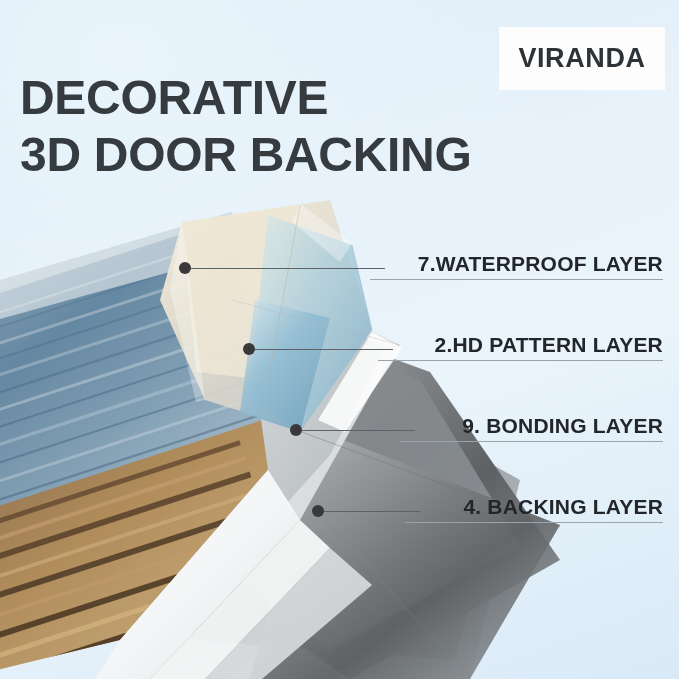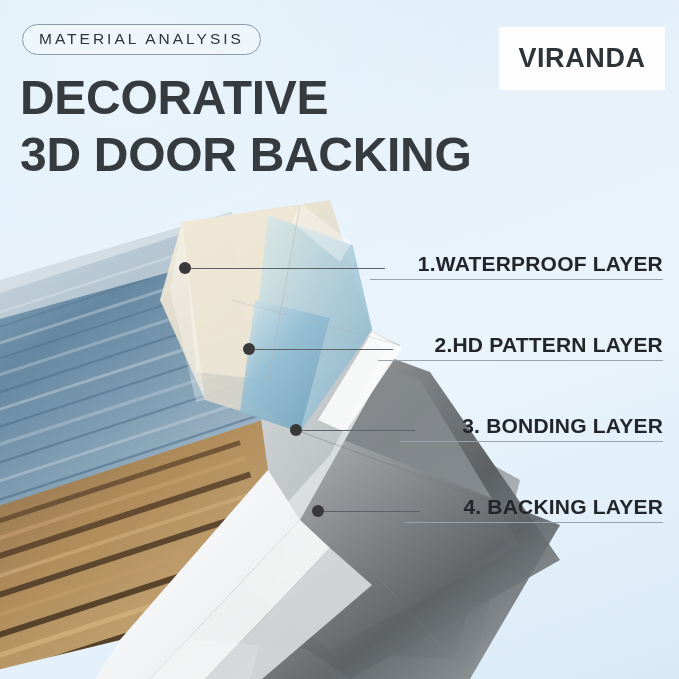--- a/index.html
+++ b/index.html
@@ -235,49 +235,48 @@
     <path d="M 150,679 L 300,520 L 330,548 L 205,679 Z" fill="#fafbfb" opacity="0.92"></path>
     <path d="M 205,679 L 330,548 L 372,585 L 262,679 Z" fill="#dfe3e5" opacity="0.85"></path>
 
     <path d="M 300,205 L 268,380" stroke="#b9b2a2" stroke-width="0.8" fill="none" opacity="0.6"></path>
     <path d="M 352,245 L 372,330" stroke="#8fb2c4" stroke-width="0.8" fill="none" opacity="0.6"></path>
     <path d="M 232,300 L 400,345" stroke="#aeb4b8" stroke-width="0.7" fill="none" opacity="0.5"></path>
     <path d="M 296,430 L 560,527" stroke="#6e7276" stroke-width="0.7" fill="none" opacity="0.6"></path>
     <path d="M 318,511 L 470,679" stroke="#84898d" stroke-width="0.7" fill="none" opacity="0.5"></path>
   </svg>
 
-  <div class="badge">MATERIAL ANALYSIS</div>
 
   <div class="headline">
     <span>DECORATIVE</span>
     <span class="l2">3D DOOR BACKING</span>
   </div>
 
   <div class="logo-box">
     <span class="logo-text">VIRANDA</span>
   </div>
 
   <div class="dot" style="left:179px; top:262px;"></div>
   <div class="leader" style="left:191px; top:268px; width:194px;"></div>
   <div class="callout" style="left:300px; top:240px; width:363px; height:42px;">
-    <div class="lbl">1.WATERPROOF LAYER</div>
+    <div class="lbl">7.WATERPROOF LAYER</div>
     <div class="underline" style="left:70px; top:39px; width:293px;"></div>
   </div>
 
   <div class="dot" style="left:243px; top:343px;"></div>
   <div class="leader" style="left:255px; top:349px; width:138px;"></div>
   <div class="callout" style="left:300px; top:321px; width:363px; height:42px;">
     <div class="lbl">2.HD PATTERN LAYER</div>
     <div class="underline" style="left:78px; top:39px; width:285px;"></div>
   </div>
 
   <div class="dot" style="left:290px; top:424px;"></div>
   <div class="leader" style="left:302px; top:430px; width:113px;"></div>
   <div class="callout" style="left:300px; top:402px; width:363px; height:42px;">
-    <div class="lbl">3. BONDING LAYER</div>
+    <div class="lbl">9. BONDING LAYER</div>
     <div class="underline" style="left:100px; top:39px; width:263px;"></div>
   </div>
 
   <div class="dot" style="left:312px; top:505px;"></div>
   <div class="leader" style="left:324px; top:511px; width:96px;"></div>
   <div class="callout" style="left:300px; top:483px; width:363px; height:42px;">
     <div class="lbl">4. BACKING LAYER</div>
     <div class="underline" style="left:105px; top:39px; width:258px;"></div>
   </div>
 

